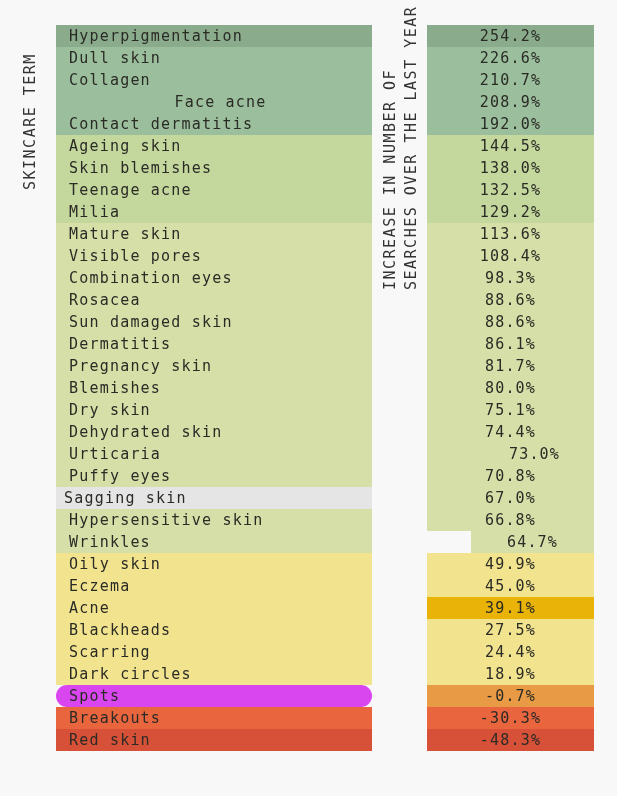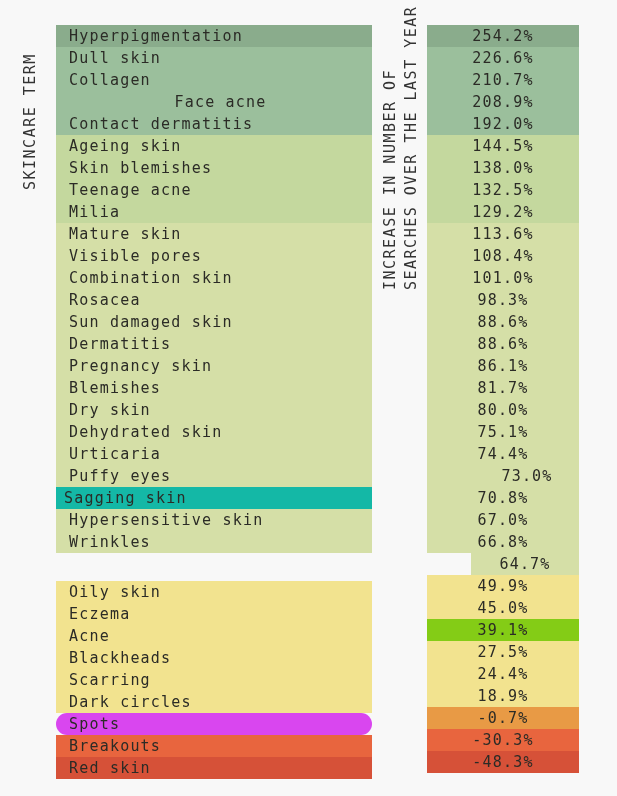--- a/index.html
+++ b/index.html
@@ -22,21 +22,21 @@
     transform: rotate(-90deg);
     line-height: 21px;
   }
   #y-axis-label { left: 20px; top: 190px; }
   #x-axis-label { left: 380px; top: 290px; }
   .col {
     position: absolute;
     top: 25px;
   }
   #terms-col { left: 56px; width: 316px; }
-  #values-col { left: 427px; width: 152px; }
+  #values-col { left: 427px; width: 167px; }
   .row {
     height: 22px;
     line-height: 22px;
     font-size: 15px;
     letter-spacing: 1.2px;
     white-space: nowrap;
     box-sizing: border-box;
   }
   #terms-col .row { padding-left: 13px; }
   #values-col .row { text-align: center; }
@@ -53,34 +53,34 @@
     <div class="row" style="background: rgb(155, 191, 156);">Dull skin</div>
     <div class="row" style="background: rgb(155, 191, 156);">Collagen</div>
     <div class="row" style="background: rgb(155, 191, 156); text-align: center;">Face acne</div>
     <div class="row" style="background: rgb(155, 191, 156);">Contact dermatitis</div>
     <div class="row" style="background: rgb(196, 216, 158);">Ageing skin</div>
     <div class="row" style="background: rgb(196, 216, 158);">Skin blemishes</div>
     <div class="row" style="background: rgb(196, 216, 158);">Teenage acne</div>
     <div class="row" style="background: rgb(196, 216, 158);">Milia</div>
     <div class="row" style="background: rgb(213, 223, 167);">Mature skin</div>
     <div class="row" style="background: rgb(213, 223, 167);">Visible pores</div>
-    <div class="row" style="background: rgb(213, 223, 167);">Combination skin</div>
+    <div class="row" style="background: rgb(213, 223, 167);">Combination eyes</div>
     <div class="row" style="background: rgb(213, 223, 167);">Rosacea</div>
     <div class="row" style="background: rgb(213, 223, 167);">Sun damaged skin</div>
     <div class="row" style="background: rgb(213, 223, 167);">Dermatitis</div>
     <div class="row" style="background: rgb(213, 223, 167);">Pregnancy skin</div>
     <div class="row" style="background: rgb(213, 223, 167);">Blemishes</div>
     <div class="row" style="background: rgb(213, 223, 167);">Dry skin</div>
     <div class="row" style="background: rgb(213, 223, 167);">Dehydrated skin</div>
     <div class="row" style="background: rgb(213, 223, 167);">Urticaria</div>
     <div class="row" style="background: rgb(213, 223, 167);">Puffy eyes</div>
-    <div class="row" style="background: #14b8a6; padding-left: 8px;">Sagging skin</div>
+    <div class="row" style="background: #e5e5e5; padding-left: 8px;">Sagging skin</div>
     <div class="row" style="background: rgb(213, 223, 167);">Hypersensitive skin</div>
     <div class="row" style="background: rgb(213, 223, 167);">Wrinkles</div>
-    <div class="row" style="background: rgb(242, 227, 143); margin-top: 28px;">Oily skin</div>
+    <div class="row" style="background: rgb(242, 227, 143);">Oily skin</div>
     <div class="row" style="background: rgb(242, 227, 143);">Eczema</div>
     <div class="row" style="background: rgb(242, 227, 143);">Acne</div>
     <div class="row" style="background: rgb(242, 227, 143);">Blackheads</div>
     <div class="row" style="background: rgb(242, 227, 143);">Scarring</div>
     <div class="row" style="background: rgb(242, 227, 143);">Dark circles</div>
     <div class="row" style="background: #d946ef; border-radius: 11px;">Spots</div>
     <div class="row" style="background: rgb(232, 101, 62);">Breakouts</div>
     <div class="row" style="background: rgb(214, 81, 56);">Red skin</div>
   </div>
 
@@ -94,36 +94,35 @@
     <div class="row" style="background: rgb(155, 191, 156);">226.6%</div>
     <div class="row" style="background: rgb(155, 191, 156);">210.7%</div>
     <div class="row" style="background: rgb(155, 191, 156);">208.9%</div>
     <div class="row" style="background: rgb(155, 191, 156);">192.0%</div>
     <div class="row" style="background: rgb(196, 216, 158);">144.5%</div>
     <div class="row" style="background: rgb(196, 216, 158);">138.0%</div>
     <div class="row" style="background: rgb(196, 216, 158);">132.5%</div>
     <div class="row" style="background: rgb(196, 216, 158);">129.2%</div>
     <div class="row" style="background: rgb(213, 223, 167); text-align: center;">113.6%</div>
     <div class="row" style="background: rgb(213, 223, 167);">108.4%</div>
-    <div class="row" style="background: rgb(213, 223, 167);">101.0%</div>
     <div class="row" style="background: rgb(213, 223, 167);">98.3%</div>
     <div class="row" style="background: rgb(213, 223, 167);">88.6%</div>
     <div class="row" style="background: rgb(213, 223, 167);">88.6%</div>
     <div class="row" style="background: rgb(213, 223, 167);">86.1%</div>
     <div class="row" style="background: rgb(213, 223, 167);">81.7%</div>
     <div class="row" style="background: rgb(213, 223, 167);">80.0%</div>
     <div class="row" style="background: rgb(213, 223, 167);">75.1%</div>
     <div class="row" style="background: rgb(213, 223, 167);">74.4%</div>
     <div class="row" style="background: rgb(213, 223, 167); padding-left: 48px;">73.0%</div>
     <div class="row" style="background: rgb(213, 223, 167);">70.8%</div>
     <div class="row" style="background: rgb(213, 223, 167);">67.0%</div>
     <div class="row" style="background: rgb(213, 223, 167);">66.8%</div>
     <div class="row" style="background: rgb(213, 223, 167); margin-left: 44px;">64.7%</div>
     <div class="row" style="background: rgb(242, 227, 143);">49.9%</div>
     <div class="row" style="background: rgb(242, 227, 143);">45.0%</div>
-    <div class="row" style="background: #84cc16;">39.1%</div>
+    <div class="row" style="background: #eab308;">39.1%</div>
     <div class="row" style="background: rgb(242, 227, 143);">27.5%</div>
     <div class="row" style="background: rgb(242, 227, 143);">24.4%</div>
     <div class="row" style="background: rgb(242, 227, 143);">18.9%</div>
     <div class="row" style="background: rgb(232, 154, 69);">-0.7%</div>
     <div class="row" style="background: rgb(232, 101, 62);">-30.3%</div>
     <div class="row" style="background: rgb(214, 81, 56);">-48.3%</div>
   </div>
 
 </body></html>

